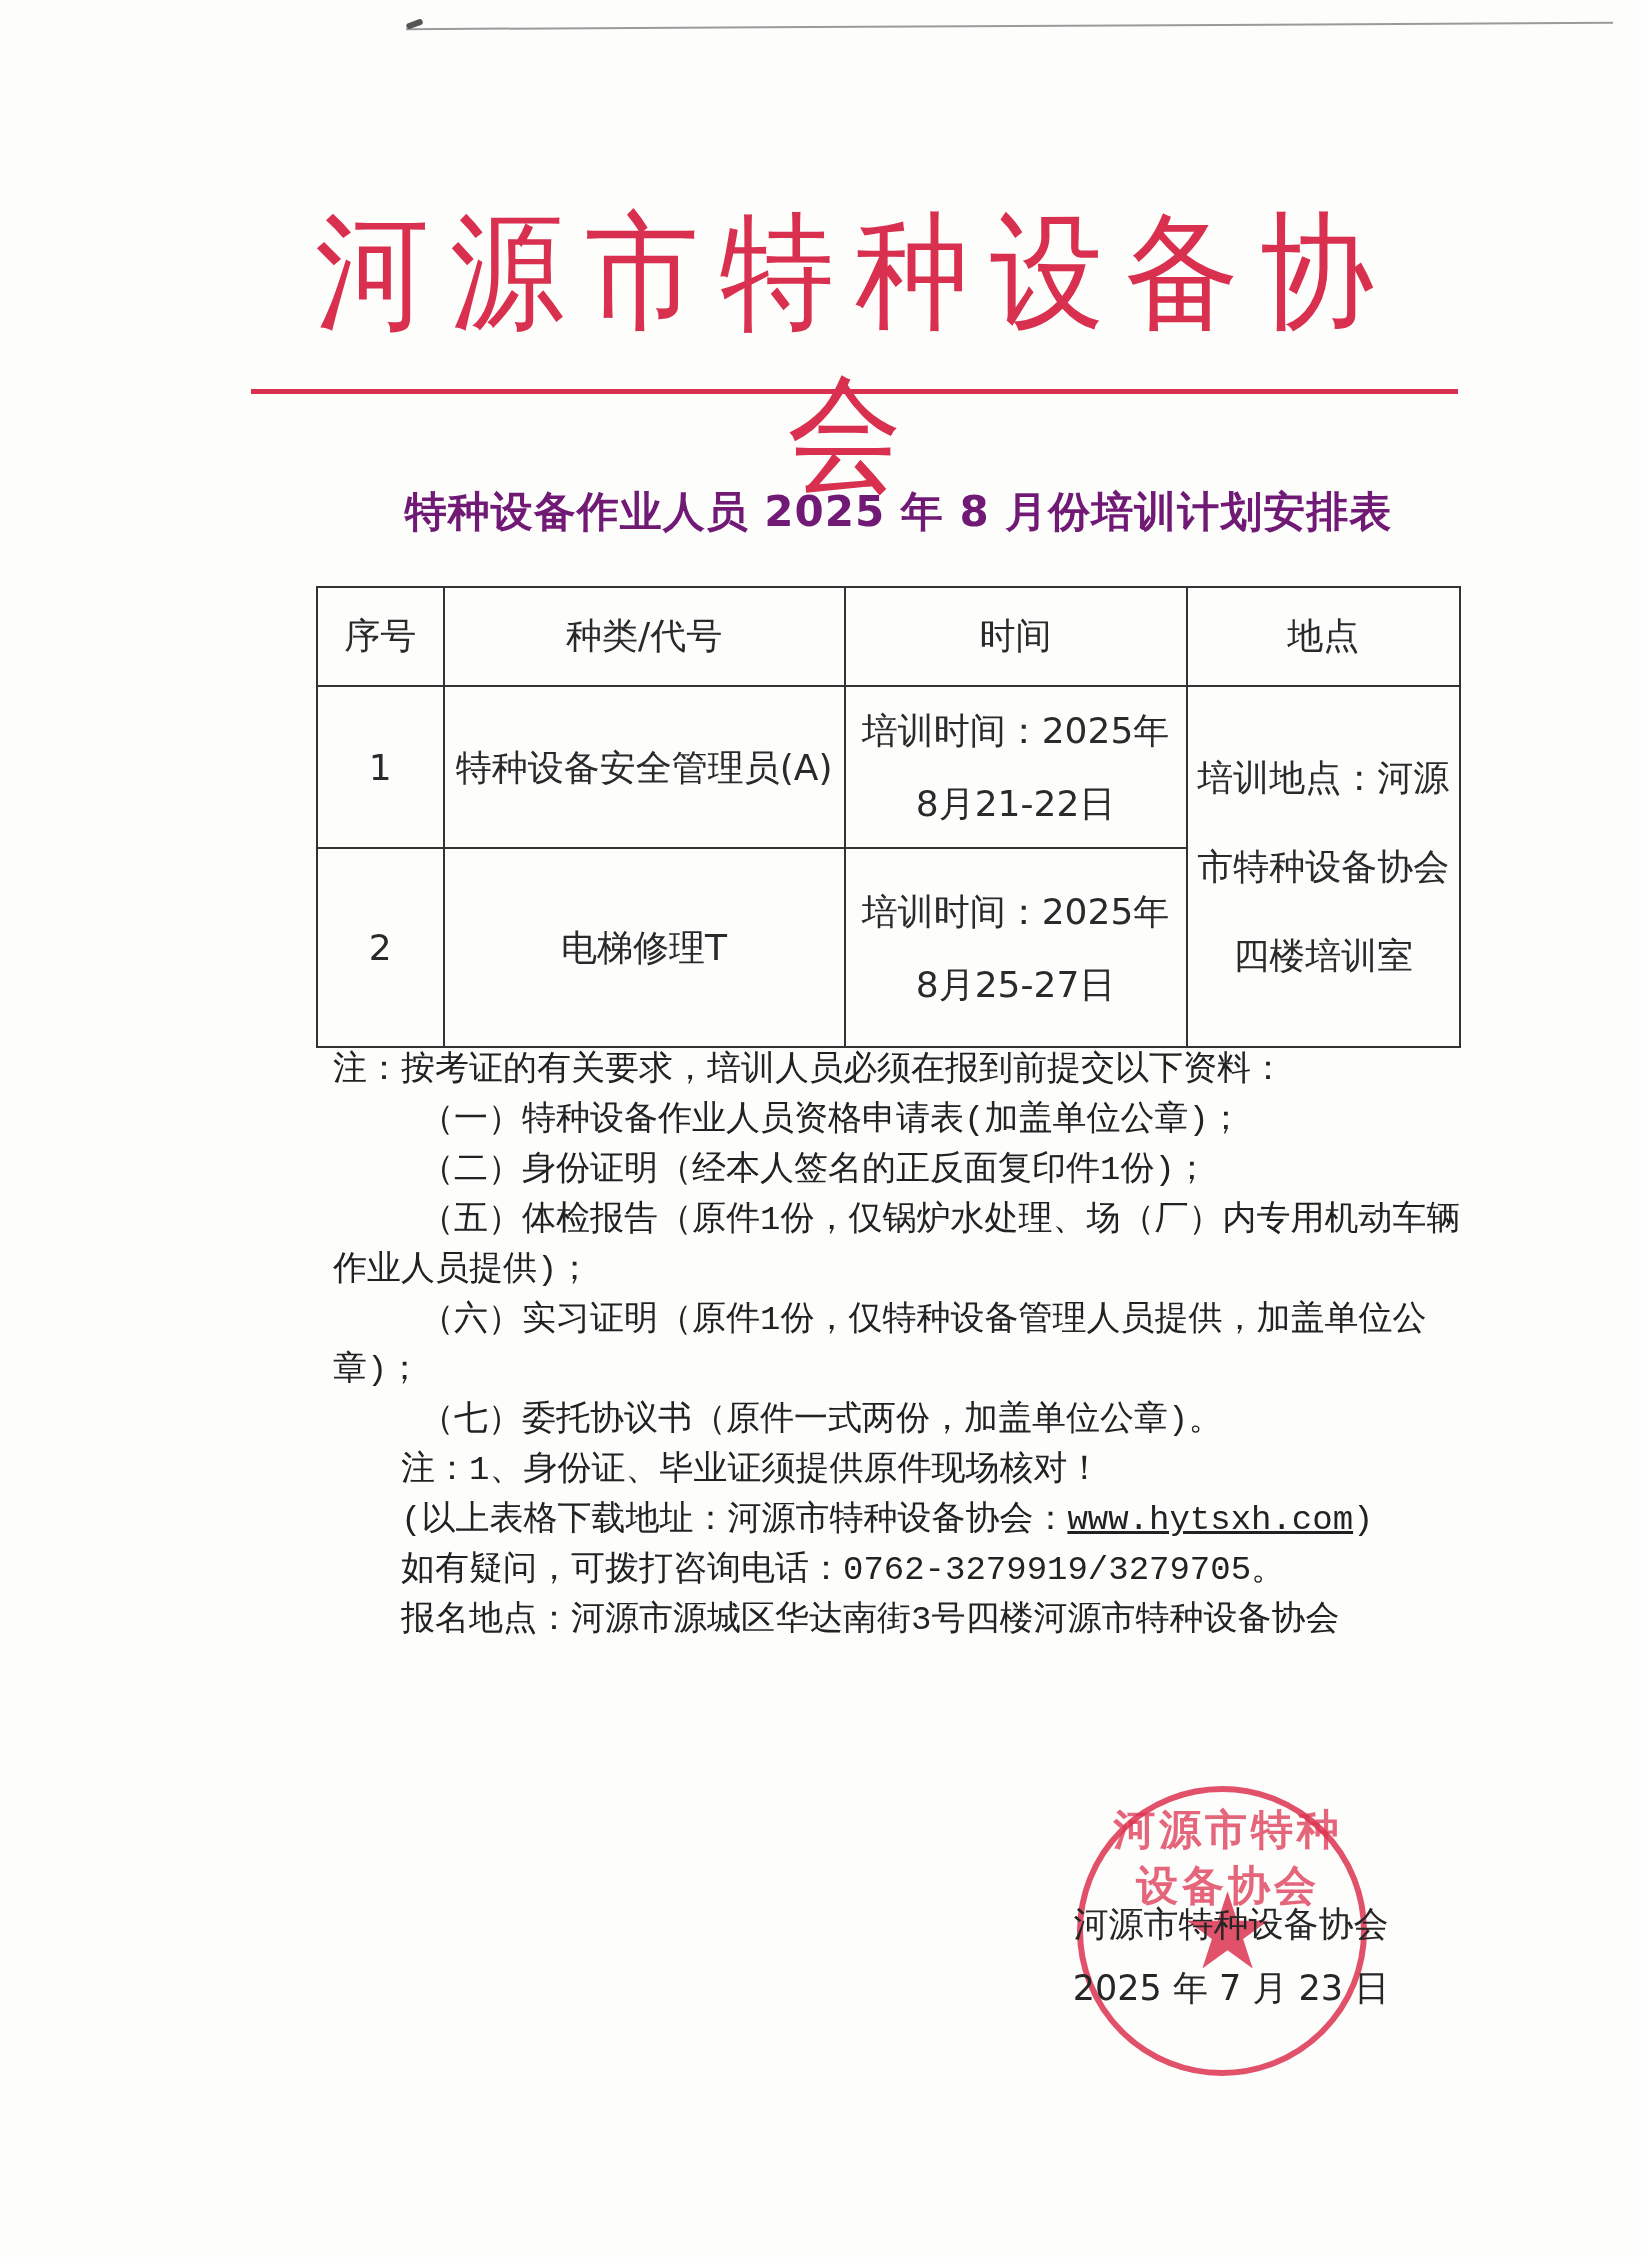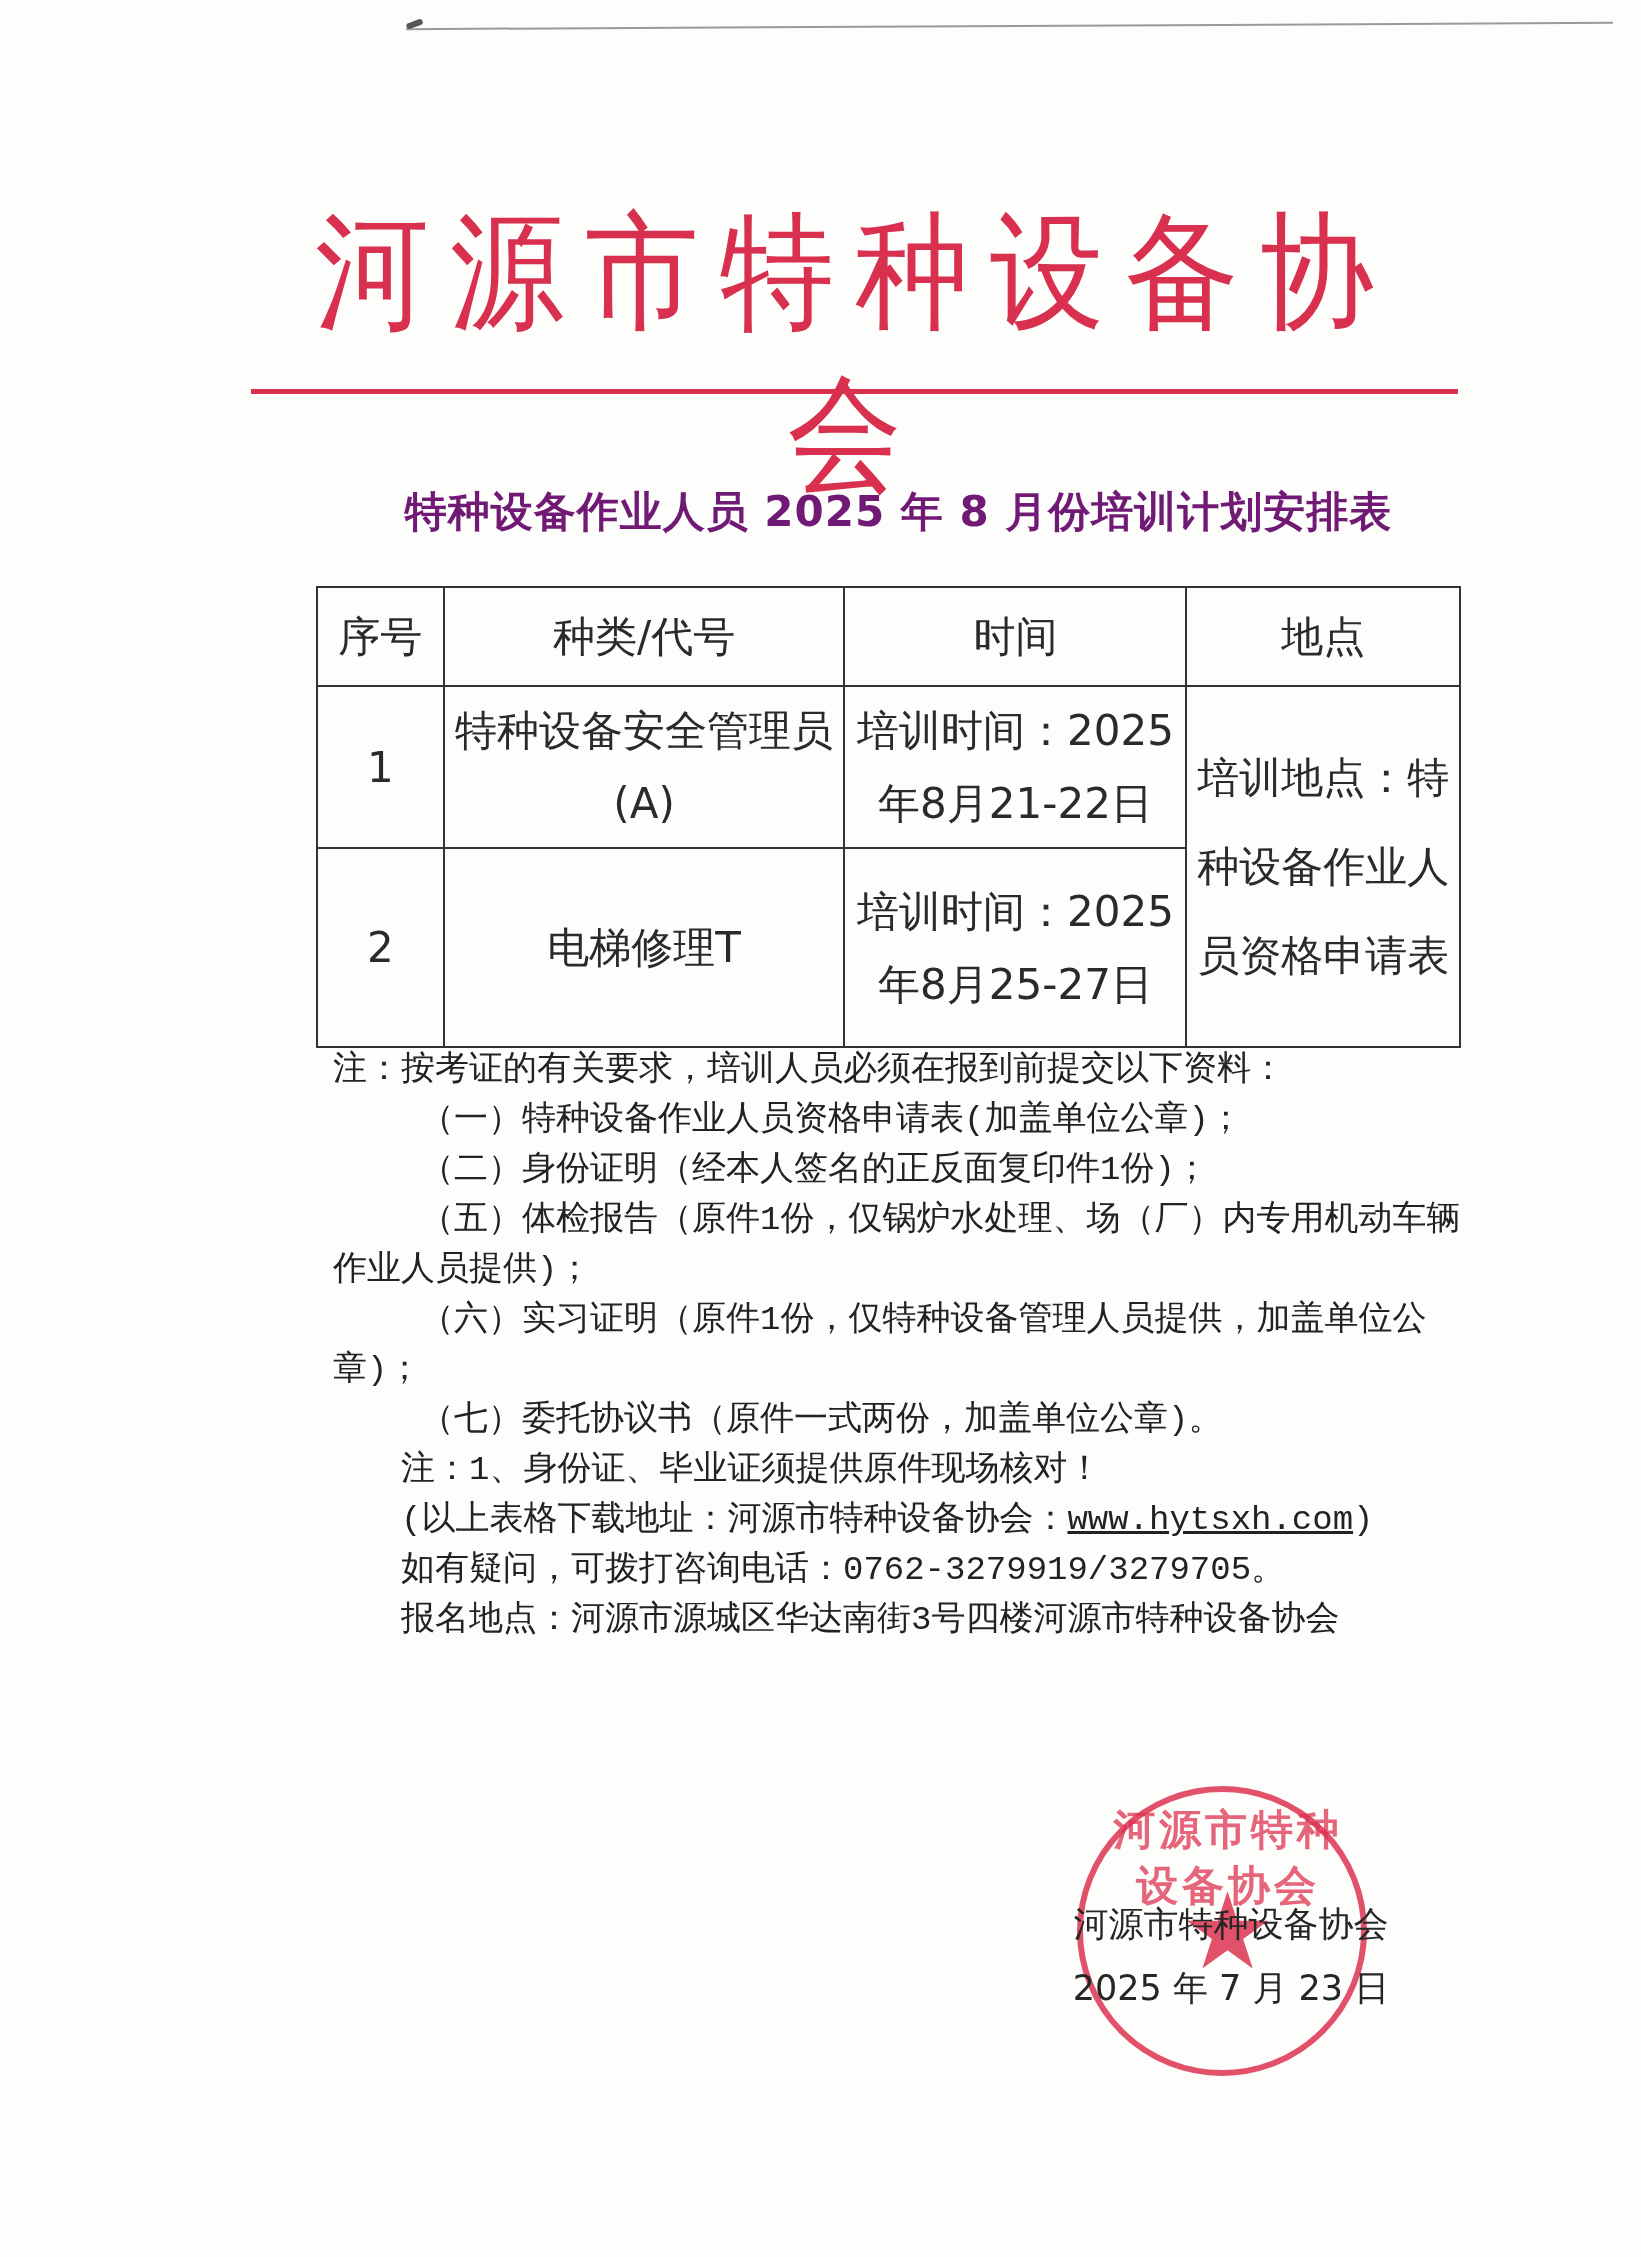--- a/index.html
+++ b/index.html
@@ -15,21 +15,21 @@
     letter-spacing: 21px; line-height: 145px; transform: scaleY(1.12); font-weight: normal;
   }
   .red-rule { position: absolute; left: 251px; top: 389px; width: 1207px; height: 4.8px; background: #d8304e; }
   .doc-subtitle {
     position: absolute; left: 319px; top: 483px; width: 1159px; text-align: center;
     font-size: 42px; font-weight: bold; color: #701a75; letter-spacing: 1px; line-height: 58px;
     font-family: "DejaVu Sans", "Liberation Sans", sans-serif;
   }
   table.schedule {
     position: absolute; left: 316px; top: 586px; width: 1145px; border-collapse: collapse;
-    font-size: 42px; color: #2a2a2a; font-family: "DejaVu Sans", "Liberation Sans", sans-serif;
+    font-size: 36px; color: #2a2a2a; font-family: "DejaVu Sans", "Liberation Sans", sans-serif;
   }
   table.schedule td, table.schedule th {
     border: 2.4px solid #333; text-align: center; vertical-align: middle; font-weight: normal; padding: 0 9.7px;
   }
   table.schedule th { height: 97px; }
   .c1 { width: 106px; } .c2 { width: 383px; } .c3 { width: 323px; } .c4 { width: 254px; }
   .r1 td { height: 160px; line-height: 73px; }
   .r2 td { height: 197px; line-height: 73px; }
   .loc-cell { line-height: 89px !important; }
   .notes { position: absolute; left: 333px; top: 1045px; width: 1139px; font-size: 34px; line-height: 50px; color: #222; font-family: Liberation Mono, monospace; }
@@ -62,21 +62,21 @@
       <tr>
     <th class="c1">序号</th>
     <th class="c2">种类/代号</th>
     <th class="c3">时间</th>
     <th class="c4">地点</th>
   </tr>
   <tr class="r1">
     <td>1</td>
     <td>特种设备安全管理员(A)</td>
     <td>培训时间：2025年8月21-22日</td>
-    <td rowspan="2" class="loc-cell">培训地点：特种设备作业人员资格申请表</td>
+    <td rowspan="2" class="loc-cell">培训地点：河源市特种设备协会四楼培训室</td>
   </tr>
   <tr class="r2">
     <td>2</td>
     <td>电梯修理T</td>
     <td>培训时间：2025年8月25-27日</td>
   </tr>
 </tbody>
   </table>
 
 <div class="notes">

